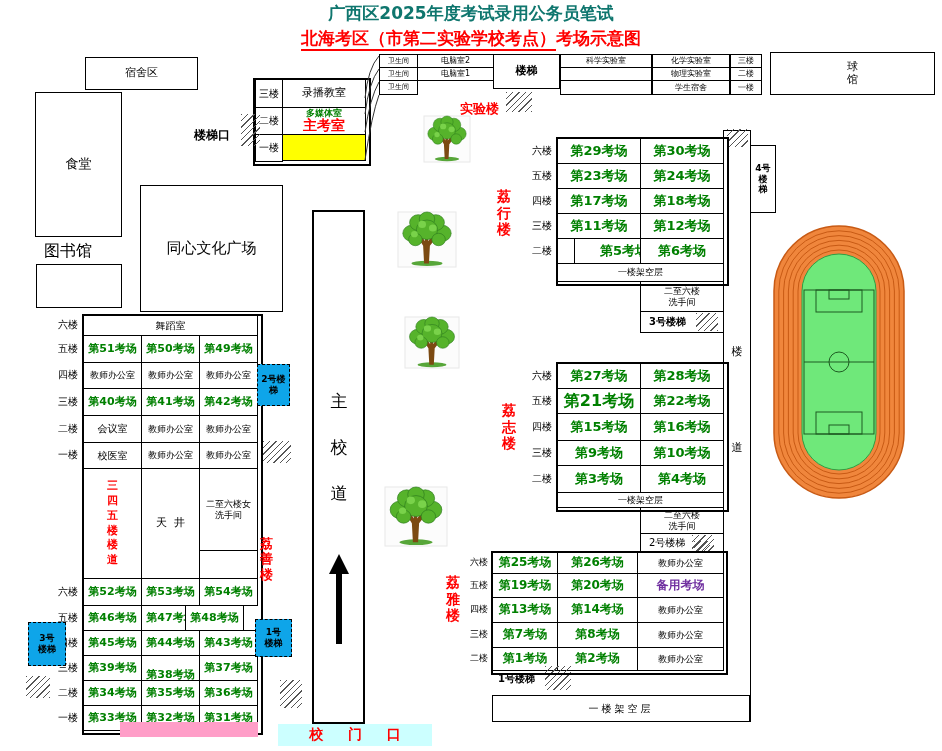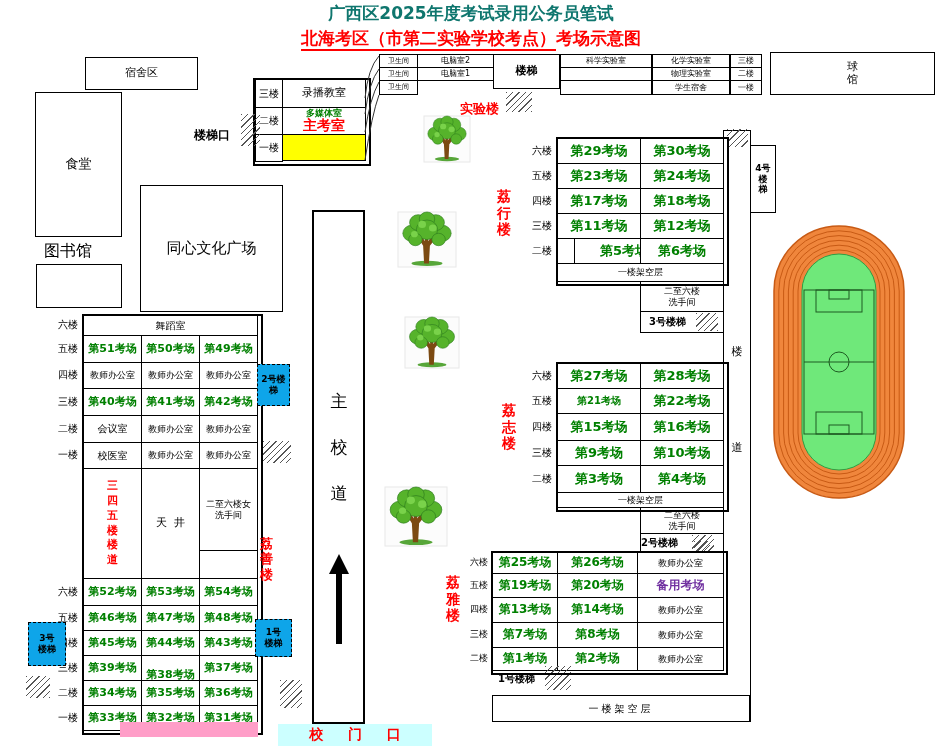--- a/index.html
+++ b/index.html
@@ -194,35 +194,35 @@
     <div class="cell" style="left: 640px; top: 311px; width: 84px; height: 22px; font-size: 10px; font-weight: 700; justify-content: flex-start; padding-left: 8px;">3号楼梯</div>
     <div class="hatch" style="left: 696px; top: 313px; width: 22px; height: 18px;"></div>
     <div class="outline" style="left: 556px; top: 137px; width: 169px; height: 145px;"></div>
     <div class="vname" style="left: 495px; top: 188px; width: 18px; height: 54px; font-size: 14px;">荔
 行
 楼</div>
     <div class="floor" style="left: 522px; top: 363px; width: 33px; height: 25px; font-size: 10px;">六楼</div>
     <div class="cell t-green" style="left: 557px; top: 363px; width: 84px; height: 26px; font-size: 13px;">第27考场</div>
     <div class="cell t-green" style="left: 640px; top: 363px; width: 84px; height: 26px; font-size: 13px;">第28考场</div>
     <div class="floor" style="left: 522px; top: 388px; width: 33px; height: 25px; font-size: 10px;">五楼</div>
-    <div class="cell t-green" style="left: 557px; top: 388px; width: 84px; height: 26px; font-size: 10px;">第21考场</div>
+    <div class="cell t-green" style="left: 557px; top: 388px; width: 84px; height: 26px; font-size: 16px;">第21考场</div>
     <div class="cell t-green" style="left: 640px; top: 388px; width: 84px; height: 26px; font-size: 13px;">第22考场</div>
     <div class="floor" style="left: 522px; top: 413px; width: 33px; height: 27px; font-size: 10px;">四楼</div>
     <div class="cell t-green" style="left: 557px; top: 413px; width: 84px; height: 28px; font-size: 13px;">第15考场</div>
     <div class="cell t-green" style="left: 640px; top: 413px; width: 84px; height: 28px; font-size: 13px;">第16考场</div>
     <div class="floor" style="left: 522px; top: 440px; width: 33px; height: 25px; font-size: 10px;">三楼</div>
     <div class="cell t-green" style="left: 557px; top: 440px; width: 84px; height: 26px; font-size: 13px;">第9考场</div>
     <div class="cell t-green" style="left: 640px; top: 440px; width: 84px; height: 26px; font-size: 13px;">第10考场</div>
     <div class="floor" style="left: 522px; top: 465px; width: 33px; height: 27px; font-size: 10px;">二楼</div>
     <div class="cell t-green" style="left: 557px; top: 465px; width: 84px; height: 28px; font-size: 13px;">第3考场</div>
     <div class="cell t-green" style="left: 640px; top: 465px; width: 84px; height: 28px; font-size: 13px;">第4考场</div>
     <div class="cell" style="left: 557px; top: 492px; width: 167px; height: 16px; font-size: 9px;">一楼架空层</div>
     <div class="cell" style="left: 640px; top: 507px; width: 84px; height: 27px; font-size: 9px;">二至六楼
 洗手间</div>
-    <div class="cell" style="left: 640px; top: 533px; width: 84px; height: 20px; font-size: 10px; font-weight: 700; justify-content: flex-start; ">2号楼梯</div>
+    <div class="cell" style="left: 640px; top: 533px; width: 84px; height: 20px; font-size: 10px; font-weight: 400; justify-content: flex-start; padding-left: 8px;">2号楼梯</div>
     <div class="hatch" style="left: 692px; top: 535px; width: 22px; height: 16px;"></div>
     <div class="outline" style="left: 556px; top: 362px; width: 169px; height: 146px;"></div>
     <div class="vname" style="left: 500px; top: 402px; width: 18px; height: 54px; font-size: 14px;">荔
 志
 楼</div>
     <div class="floor" style="left: 462px; top: 552px; width: 29px; height: 21px; font-size: 9px;">六楼</div>
     <div class="cell t-green" style="left: 492px; top: 552px; width: 66px; height: 22px; font-size: 12px;">第25考场</div>
     <div class="cell t-green" style="left: 557px; top: 552px; width: 81px; height: 22px; font-size: 12px;">第26考场</div>
     <div class="cell" style="left: 637px; top: 552px; width: 87px; height: 22px; font-size: 9px;">教师办公室</div>
     <div class="floor" style="left: 462px; top: 573px; width: 29px; height: 24px; font-size: 9px;">五楼</div>
@@ -281,21 +281,21 @@
     <div class="cell" style="left: 199px; top: 468px; width: 59px; height: 83px; font-size: 9px;">二至六楼女
 洗手间</div>
     <div class="cell" style="left: 199px; top: 550px; width: 59px; height: 29px; font-size: 9px;"></div>
     <div class="floor" style="left: 48px; top: 578px; width: 33px; height: 27px; font-size: 10px;">六楼</div>
     <div class="cell t-green" style="left: 83px; top: 578px; width: 59px; height: 28px; font-size: 11px;">第52考场</div>
     <div class="cell t-green" style="left: 141px; top: 578px; width: 59px; height: 28px; font-size: 11px;">第53考场</div>
     <div class="cell t-green" style="left: 199px; top: 578px; width: 59px; height: 28px; font-size: 11px;">第54考场</div>
     <div class="floor" style="left: 48px; top: 605px; width: 33px; height: 25px; font-size: 10px;">五楼</div>
     <div class="cell t-green" style="left: 83px; top: 605px; width: 59px; height: 26px; font-size: 11px;">第46考场</div>
     <div class="cell t-green" style="left: 141px; top: 605px; width: 59px; height: 26px; font-size: 11px;">第47考场</div>
-    <div class="cell t-green" style="left: 199px; top: 605px; width: 59px; height: 26px; font-size: 11px;">第48考场</div>
+    <div class="cell t-green" style="left: 185px; top: 605px; width: 59px; height: 26px; font-size: 11px;">第48考场</div>
     <div class="floor" style="left: 48px; top: 630px; width: 33px; height: 25px; font-size: 10px;">四楼</div>
     <div class="cell t-green" style="left: 83px; top: 630px; width: 59px; height: 26px; font-size: 11px;">第45考场</div>
     <div class="cell t-green" style="left: 141px; top: 630px; width: 59px; height: 26px; font-size: 11px;">第44考场</div>
     <div class="cell t-green" style="left: 199px; top: 630px; width: 59px; height: 26px; font-size: 11px;">第43考场</div>
     <div class="floor" style="left: 48px; top: 655px; width: 33px; height: 25px; font-size: 10px;">三楼</div>
     <div class="cell t-green" style="left: 83px; top: 655px; width: 59px; height: 26px; font-size: 11px;">第39考场</div>
     <div class="cell t-green" style="left: 141px; top: 655px; width: 59px; height: 40px; font-size: 11px;">第38考场</div>
     <div class="cell t-green" style="left: 199px; top: 655px; width: 59px; height: 26px; font-size: 11px;">第37考场</div>
     <div class="floor" style="left: 48px; top: 680px; width: 33px; height: 25px; font-size: 10px;">二楼</div>
     <div class="cell t-green" style="left: 83px; top: 680px; width: 59px; height: 26px; font-size: 11px;">第34考场</div>

